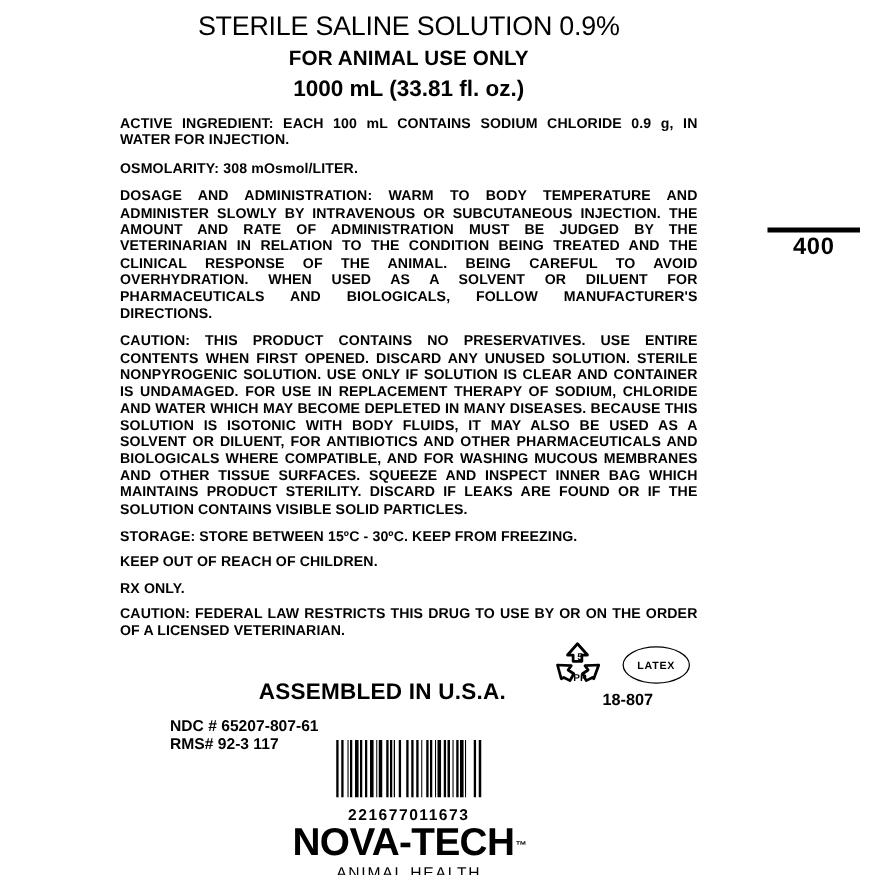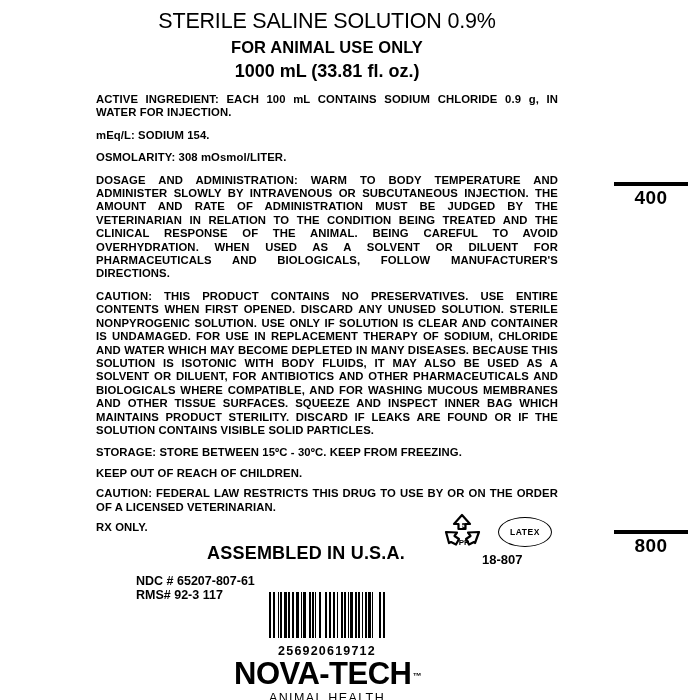--- a/index.html
+++ b/index.html
@@ -245,28 +245,27 @@
 <body>
 
 <div id="label">
 
   <div class="content">
     <div class="title">STERILE SALINE SOLUTION 0.9%</div>
     <div class="subtitle">FOR ANIMAL USE ONLY</div>
     <div class="volume">1000 mL (33.81 fl. oz.)</div>
 
     <div class="block just row1">ACTIVE INGREDIENT: EACH 100 mL CONTAINS SODIUM CHLORIDE 0.9 g, IN WATER FOR INJECTION.</div>
-    <div class="block">mEq/L: SODIUM 154.</div>
     <div class="block">OSMOLARITY: 308 mOsmol/LITER.</div>
     <div class="block just">DOSAGE AND ADMINISTRATION: WARM TO BODY TEMPERATURE AND ADMINISTER SLOWLY BY INTRAVENOUS OR SUBCUTANEOUS INJECTION. THE AMOUNT AND RATE OF ADMINISTRATION MUST BE JUDGED BY THE VETERINARIAN IN RELATION TO THE CONDITION BEING TREATED AND THE CLINICAL RESPONSE OF THE ANIMAL. BEING CAREFUL TO AVOID OVERHYDRATION. WHEN USED AS A SOLVENT OR DILUENT FOR PHARMACEUTICALS AND BIOLOGICALS, FOLLOW MANUFACTURER'S DIRECTIONS.</div>
     <div class="block just">CAUTION: THIS PRODUCT CONTAINS NO PRESERVATIVES. USE ENTIRE CONTENTS WHEN FIRST OPENED. DISCARD ANY UNUSED SOLUTION. STERILE NONPYROGENIC SOLUTION. USE ONLY IF SOLUTION IS CLEAR AND CONTAINER IS UNDAMAGED. FOR USE IN REPLACEMENT THERAPY OF SODIUM, CHLORIDE AND WATER WHICH MAY BECOME DEPLETED IN MANY DISEASES. BECAUSE THIS SOLUTION IS ISOTONIC WITH BODY FLUIDS, IT MAY ALSO BE USED AS A SOLVENT OR DILUENT, FOR ANTIBIOTICS AND OTHER PHARMACEUTICALS AND BIOLOGICALS WHERE COMPATIBLE, AND FOR WASHING MUCOUS MEMBRANES AND OTHER TISSUE SURFACES. SQUEEZE AND INSPECT INNER BAG WHICH MAINTAINS PRODUCT STERILITY. DISCARD IF LEAKS ARE FOUND OR IF THE SOLUTION CONTAINS VISIBLE SOLID PARTICLES.</div>
     <div class="block">STORAGE: STORE BETWEEN 15ºC - 30ºC. KEEP FROM FREEZING.</div>
     <div class="block tight">KEEP OUT OF REACH OF CHILDREN.</div>
+    <div class="block tight">RX ONLY.</div>
     <div class="block just tight">CAUTION: FEDERAL LAW RESTRICTS THIS DRUG TO USE BY OR ON THE ORDER OF A LICENSED VETERINARIAN.</div>
-    <div class="block tight">RX ONLY.</div>
   </div>
 
   <div class="symbols">
     <div class="recycle">
       <svg width="44" height="38" viewBox="0 0 44 38" aria-hidden="true">
         <g fill="none" stroke="#000" stroke-width="2.2" stroke-linejoin="round">
           <path d="M12 12 L20 3 L28 12 L23.5 12 L23.5 17 L16.5 17 L16.5 12 Z"></path>
           <path d="M33 31 L37 20 L26 20.5 L28.5 24 L24 27 L27 32.5 L32 30 Z"></path>
           <path d="M7 31 L4 20 L15 20.5 L12.5 24 L17 27 L14 32.5 L9 30 Z"></path>
         </g>
@@ -280,32 +279,28 @@
   <div class="assembled">ASSEMBLED IN U.S.A.</div>
   <div class="lotcode">18-807</div>
 
   <div class="ndcrow">
     <span>NDC # 65207-807-61</span>
     <span>RMS# 92-3  117</span>
   </div>
 
   <div class="barcode-wrap">
     <div class="barcode" id="barcode"><i style="width:2px"></i><i class="w" style="width:2px"></i><i style="width:2px"></i><i class="w" style="width:3px"></i><i class="" style="width:1px"></i><i class="w" style="width:1px"></i><i class="" style="width:2px"></i><i class="w" style="width:2px"></i><i class="" style="width:3px"></i><i class="w" style="width:1px"></i><i class="" style="width:2px"></i><i class="w" style="width:2px"></i><i class="" style="width:2px"></i><i class="w" style="width:2px"></i><i class="" style="width:3px"></i><i class="w" style="width:2px"></i><i class="" style="width:1px"></i><i class="w" style="width:1px"></i><i class="" style="width:3px"></i><i class="w" style="width:3px"></i><i class="" style="width:2px"></i><i class="w" style="width:1px"></i><i class="" style="width:2px"></i><i class="w" style="width:1px"></i><i class="" style="width:1px"></i><i class="w" style="width:3px"></i><i class="" style="width:2px"></i><i class="w" style="width:2px"></i><i class="w" style="width:2px"></i><i style="width:2px"></i><i class="w" style="width:2px"></i><i style="width:2px"></i><i class="w" style="width:2px"></i><i class="" style="width:2px"></i><i class="w" style="width:2px"></i><i class="" style="width:1px"></i><i class="w" style="width:3px"></i><i class="" style="width:2px"></i><i class="w" style="width:1px"></i><i class="" style="width:2px"></i><i class="w" style="width:2px"></i><i class="" style="width:1px"></i><i class="w" style="width:1px"></i><i class="" style="width:3px"></i><i class="w" style="width:2px"></i><i class="" style="width:2px"></i><i class="w" style="width:1px"></i><i class="" style="width:2px"></i><i class="w" style="width:2px"></i><i class="" style="width:1px"></i><i class="w" style="width:2px"></i><i class="" style="width:2px"></i><i class="w" style="width:1px"></i><i class="" style="width:3px"></i><i class="w" style="width:1px"></i><i class="" style="width:1px"></i><i class="w" style="width:3px"></i><i class="w" style="width:3px"></i><i style="width:2px"></i><i class="w" style="width:2px"></i><i style="width:2px"></i></div>
-    <div class="barnum">256920619712</div>
+    <div class="barnum">221677011673</div>
   </div>
 
   <div class="brand">
     <div class="name"><span>NOVA-TECH</span><span class="tm">™</span></div>
     <div class="tagline">ANIMAL HEALTH</div>
   </div>
 
   <div class="scale">
     <div class="grad g400">
       <div class="tick"></div>
       <div class="num">400</div>
     </div>
-    <div class="grad g800">
-      <div class="tick"></div>
-      <div class="num">800</div>
-    </div>
   </div>
 
 </div>
 
 </body></html>

